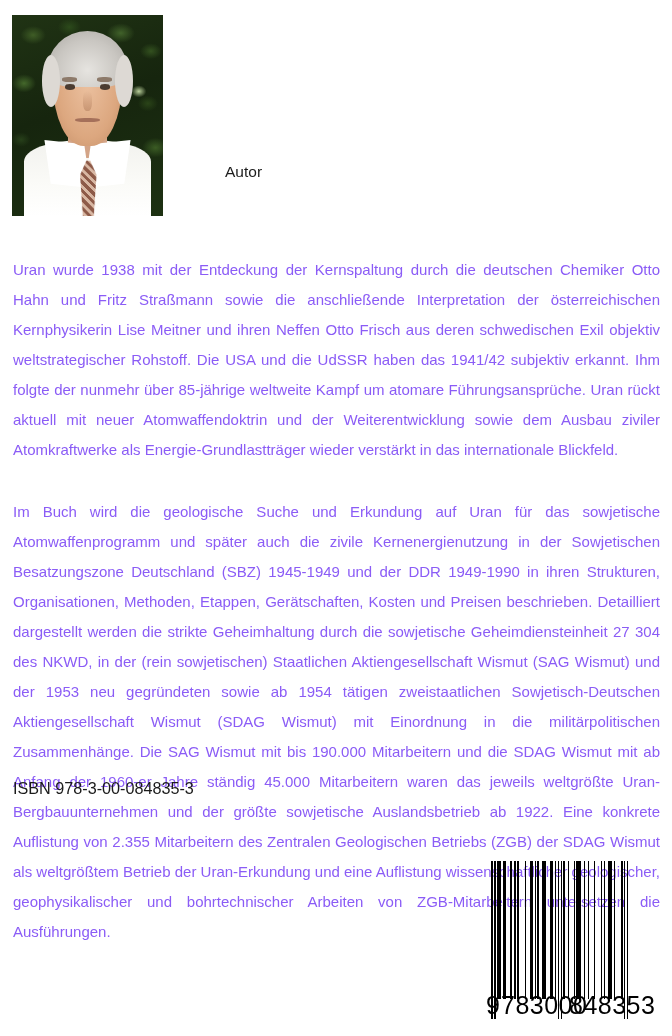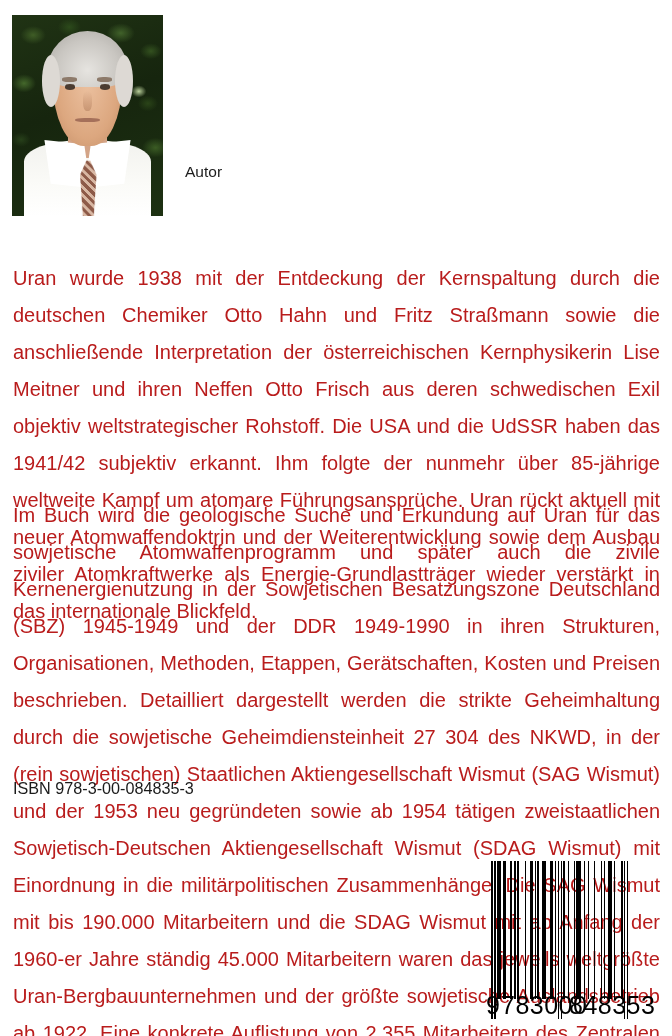--- a/index.html
+++ b/index.html
@@ -152,31 +152,31 @@
 
   
   #author-caption {
     position: absolute;
     left: 185px;
     top: 160px;
     font-size: 15.5px;
     line-height: 23px;
     color: #1c1c1c;
   }
-  #author-caption .line { white-space: nowrap; }
+  #author-caption .line { white-space: nowrap; margin-left: 40px; }
 
   
   .body-text {
     position: absolute;
     left: 13px;
     width: 647px;
     text-align: justify;
-    font-size: 20px;
-    line-height: 37px;
-    color: #b91c1c;
+    font-size: 15px;
+    line-height: 30px;
+    color: #8b5cf6;
     hyphens: none;
   }
   #paragraph-1 { top: 240px; }
   #paragraph-2 { top: 457px; margin-top: 40px; }
 
   #isbn-line {
     position: absolute;
     left: 13px;
     width: 647px;
     top: 779px;

